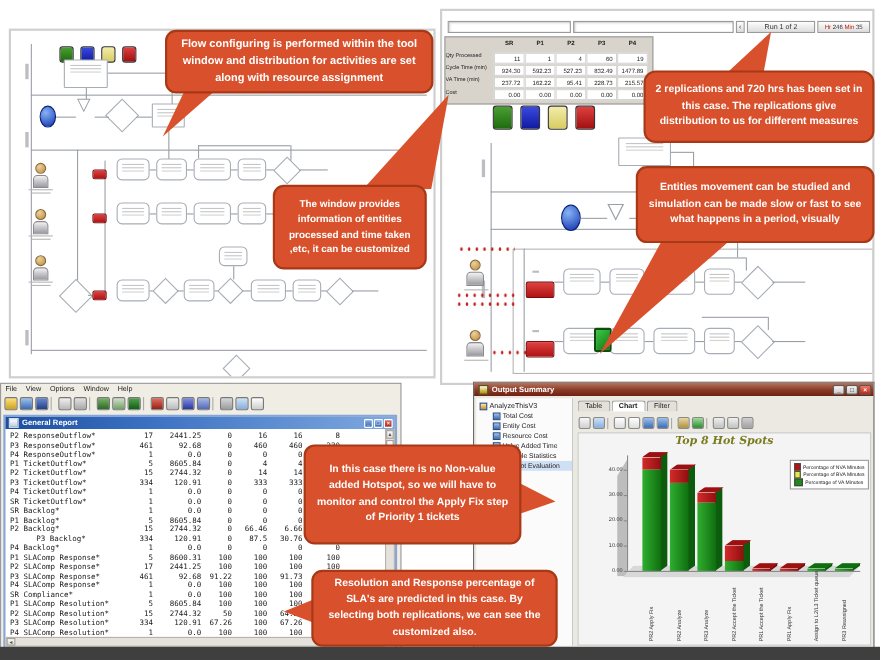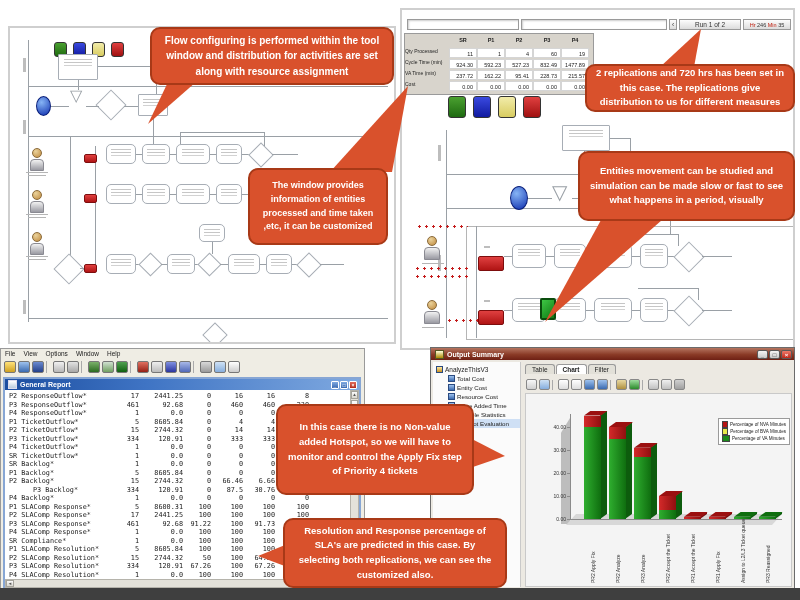--- a/index.html
+++ b/index.html
@@ -614,20 +614,21 @@
         <span class="osicon" style="background: linear-gradient(rgb(158, 194, 238), rgb(58, 106, 176));"></span>
         <span style="width: 3px; height: 10px; border-left: 1px solid rgb(170, 170, 170); margin-right: 2px;"></span>
         <span class="osicon" style="background: linear-gradient(rgb(232, 216, 160), rgb(176, 144, 64));"></span>
         <span class="osicon" style="background: linear-gradient(rgb(158, 221, 158), rgb(42, 138, 42));"></span>
         <span style="width: 3px; height: 10px; border-left: 1px solid rgb(170, 170, 170); margin-right: 2px;"></span>
         <span class="osicon" style="background: linear-gradient(rgb(240, 240, 240), rgb(192, 192, 192));"></span>
         <span class="osicon" style="background: linear-gradient(rgb(240, 240, 240), rgb(192, 192, 192));"></span>
         <span class="osicon" style="background: linear-gradient(rgb(208, 208, 208), rgb(160, 160, 160));"></span>
       </div>
     <div id="chart-area" style="left:94px;top:45px;width:267px;height:194px;">
+      <div id="chart-title">Top 8 Hot Spots</div>
       <div id="plot" style="position:absolute;left:0;top:0;right:0;bottom:0;">
           <div style="position: absolute; left: 35px; top: 24px; width: 9px; height: 106px; background: rgb(189, 189, 189); clip-path: polygon(100% 0px, 100% 100%, 0px 100%, 0px 14%);"></div>
           <div style="position: absolute; left: 40px; top: 120px; width: 216px; height: 11px; background: rgb(216, 216, 216); clip-path: polygon(10px 0px, 100% 0px, calc(100% - 10px) 100%, 0px 100%);"></div>
           <div class="vl" style="left: 44px; top: 20px; height: 105px; background: rgb(138, 138, 138);"></div>
           <div class="hl" style="left: 44px; top: 125px; width: 212px; background: rgb(138, 138, 138);"></div>
           <div class="ytick" style="left: 20px; top: 30px;">40.00</div>
           <div class="hl" style="left: 41px; top: 33px; width: 3px; background: rgb(138, 138, 138);"></div>
           <div class="ytick" style="left: 20px; top: 53px;">30.00</div>
           <div class="hl" style="left: 41px; top: 56px; width: 3px; background: rgb(138, 138, 138);"></div>
           <div class="ytick" style="left: 20px; top: 76px;">20.00</div>
@@ -696,27 +697,27 @@
   <div class="tail" style="left:0;top:0;width:800px;height:600px;clip-path:polygon(601px 220px,662px 220px,545px 322px);"></div>
   <div class="tail" style="left:0;top:0;width:800px;height:600px;clip-path:polygon(470px 438px,470px 468px,505px 456px);"></div>
   <div class="tail" style="left:0;top:0;width:800px;height:600px;clip-path:polygon(290px 543px,290px 568px,258px 556px);"></div>
 
   <div class="callout" style="left:150px;top:27px;width:244px;height:58px;font-size:10px;">
       <span>Flow configuring  is performed within the tool window and  distribution for  activities are set along  with resource assignment</span>
     </div>
   <div class="callout" style="left:248px;top:168px;width:140px;height:77px;font-size:9px;">
       <span>The window provides information of entities processed and time taken ,etc, it can be customized</span>
     </div>
-  <div class="callout" style="left:585px;top:64px;width:210px;height:48px;font-size:9.5px;">
+  <div class="callout" style="left:585px;top:64px;width:210px;height:66px;font-size:9.5px;border-radius:11px;">
       <span>2 replications and 720 hrs has been set  in this case. The replications give distribution to us for  different measures</span>
     </div>
   <div class="callout" style="left:578px;top:151px;width:217px;height:70px;font-size:9.5px;">
       <span>Entities movement can be studied and simulation can be made slow or fast to see what happens in a period, visually</span>
     </div>
   <div class="callout" style="left:276px;top:404px;width:198px;height:91px;font-size:9.5px;">
-      <span>In this case there is no Non-value  added Hotspot, so we will have  to monitor and control the Apply Fix step of Priority 4 tickets</span>
+      <span>In this case there is no Non-value  added Hotspot, so we will have  to monitor and control the Apply Fix step of Priority 1 tickets</span>
     </div>
   <div class="callout" style="left:283px;top:518px;width:224px;height:70px;font-size:9.5px;">
       <span>Resolution and  Response percentage  of SLA's are predicted in this case. By selecting both replications, we can see the customized  also.</span>
     </div>
 
   <div id="bottom-bar"></div>
 </div>
 
 </body></html>

